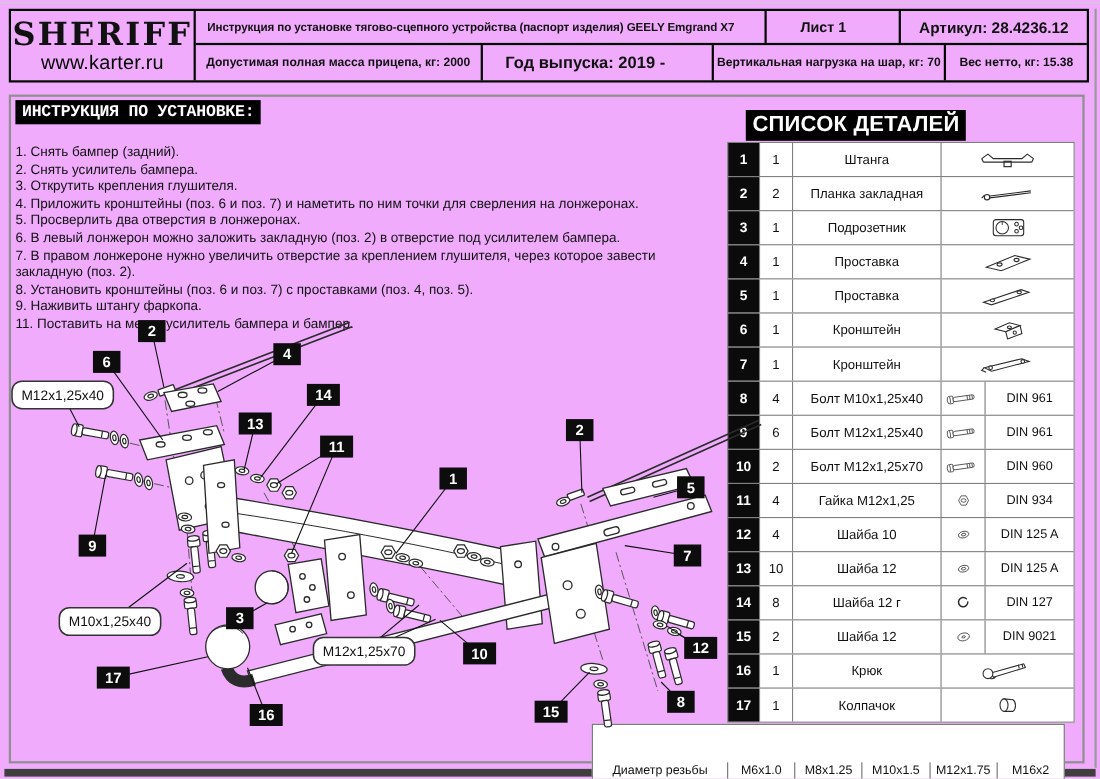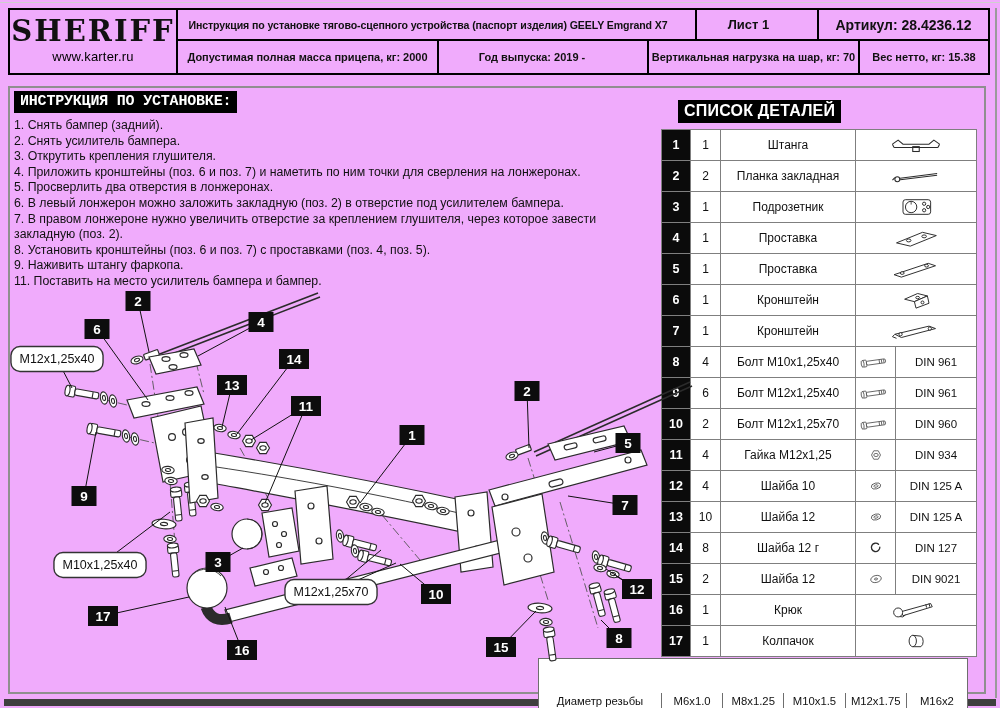--- a/index.html
+++ b/index.html
@@ -7,46 +7,46 @@
         font-family:"Liberation Sans",sans-serif;color:#111;}
   .scan-top{position:absolute;left:0;top:2px;width:1000px;height:1px;background:#cfcfcf;}
   .scan-right{position:absolute;left:995px;top:8px;width:2px;height:690px;background:#9a9a9a;}
   .scan-bottom{position:absolute;left:4px;top:699px;width:992px;height:7px;background:#3f3f3f;}
 
   
   .header{position:absolute;left:8px;top:8px;width:978px;height:63px;border:2px solid #000;
           display:grid;grid-template-columns:168px 1fr;}
   .logo-cell{border-right:2px solid #000;display:flex;flex-direction:column;align-items:center;justify-content:center;}
   .brand{font-family:"DejaVu Serif",serif;font-weight:700;font-size:29px;letter-spacing:2px;line-height:30px;}
-  .site{font-size:13px;letter-spacing:0.2px;line-height:22px;color:#000;}
+  .site{font-size:18px;letter-spacing:0.2px;line-height:22px;color:#000;}
   .hdr-right{display:grid;grid-template-rows:31px 32px;}
   .hdr-row1{display:grid;grid-template-columns:500px 105px 1fr;border-bottom:2px solid #000;gap:17px;}
   .hdr-row2{display:grid;grid-template-columns:259px 188px 233px 1fr;}
   .hcell{display:flex;align-items:center;justify-content:center;font-weight:700;border-left:2px solid #000;
          white-space:nowrap;overflow:hidden;}
   .hcell:first-child{border-left:none;}
   .h-title{font-size:10.6px;letter-spacing:-0.1px;}
   .h-sheet{font-size:13px;}
   .h-article{font-size:14px;}
   .h-mass{font-size:11px;}
-  .h-year{font-size:11px;}
+  .h-year{font-size:15px;}
   .h-load{font-size:11px;margin-left:22px;}
   .h-weight{font-size:11px;}
 
   
   .main-box{position:absolute;left:8px;top:86px;width:974px;height:604px;border:2px solid #8f8f8f;}
 
   .badge{display:inline-block;background:#000;color:#fff;font-weight:700;padding:2px 6px 3px;}
   .instructions{position:absolute;left:14px;top:91px;width:642px;}
   .instructions .badge{font-size:15px;letter-spacing:-0.2px;font-family:Liberation Mono, monospace;}
-  .steps{margin-top:5px;}
+  .steps{margin-top:18px;}
   .step{font-size:12.3px;line-height:15.6px;}
 
   .parts-title{position:absolute;left:678px;top:100px;}
-  .parts-title .badge{font-size:16px;letter-spacing:0.2px;}
+  .parts-title .badge{font-size:20px;letter-spacing:0.2px;}
 
   .parts{position:absolute;left:661px;top:129px;width:314px;border:1.5px solid #7f7f7f;background:#fff;}
   .p-row{display:grid;grid-template-columns:28px 30px 135px 40px 1fr;height:30px;border-top:1px solid #7f7f7f;}
   .p-row.merged{grid-template-columns:28px 30px 135px 1fr;}
   .p-row:first-child{border-top:none;}
   .p-cell{display:flex;align-items:center;justify-content:center;border-left:1px solid #7f7f7f;font-size:12px;overflow:hidden;}
   .p-cell:first-child{border-left:none;}
   .p-pos{background:#0b0b0b;color:#fff;font-weight:700;font-size:12.5px;}
   .p-din{font-size:11.5px;}
   .p-icon svg{display:block;}

